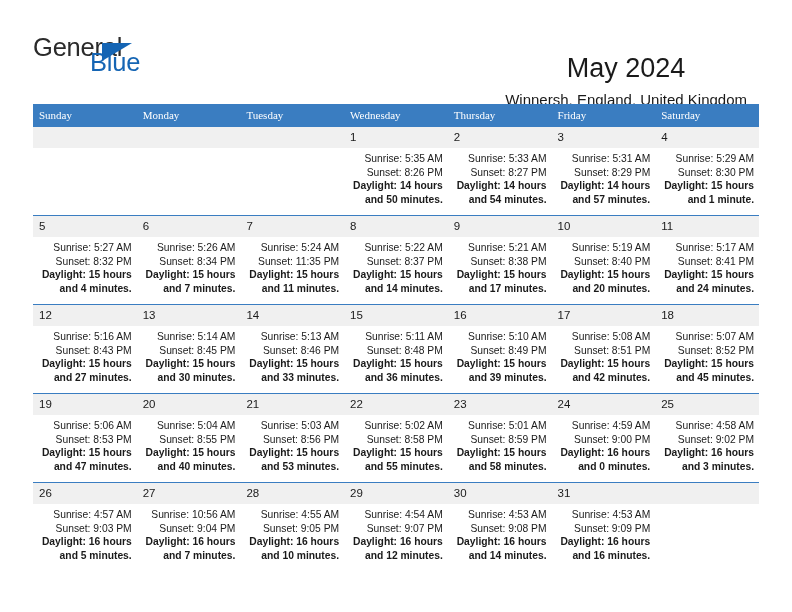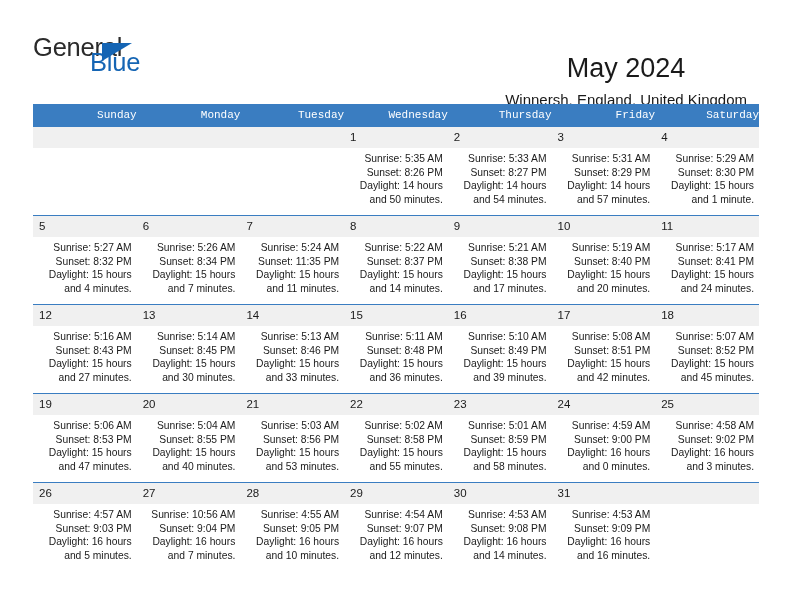--- a/index.html
+++ b/index.html
@@ -96,24 +96,24 @@
     top: 104px;
     width: 726px;
     border-collapse: collapse;
     table-layout: fixed;
   }
   .calendar th {
     background: #3a7dc1;
     color: #ffffff;
     font-size: 11px;
     font-weight: normal;
-    text-align: right;
+    text-align: left;
     padding: 5px 0 5px 6px;
     height: 12px;
-    font-family: Liberation Mono, monospace;
+    font-family: Liberation Serif, serif;
   }
   .calendar td {
     vertical-align: top;
     padding: 0;
     border-top: 1.5px solid #3a7dc1;
     background: #ffffff;
     height: 88px;
   }
   .calendar tr.week-row td {
     border-top: 1.5px solid #3a7dc1;
@@ -139,20 +139,21 @@
   }
   .details div {
     font-size: 10.3px;
     line-height: 13.6px;
     color: #1a1a1a;
     white-space: nowrap;
     font-family: "Liberation Sans", sans-serif;
   }
   .details .daylight {
     white-space: normal;
+    font-weight: bold;
   }
 </style>
 </head>
 <body>
 
 <div class="page">
 
   <div class="header">
 
     <div class="brand">

